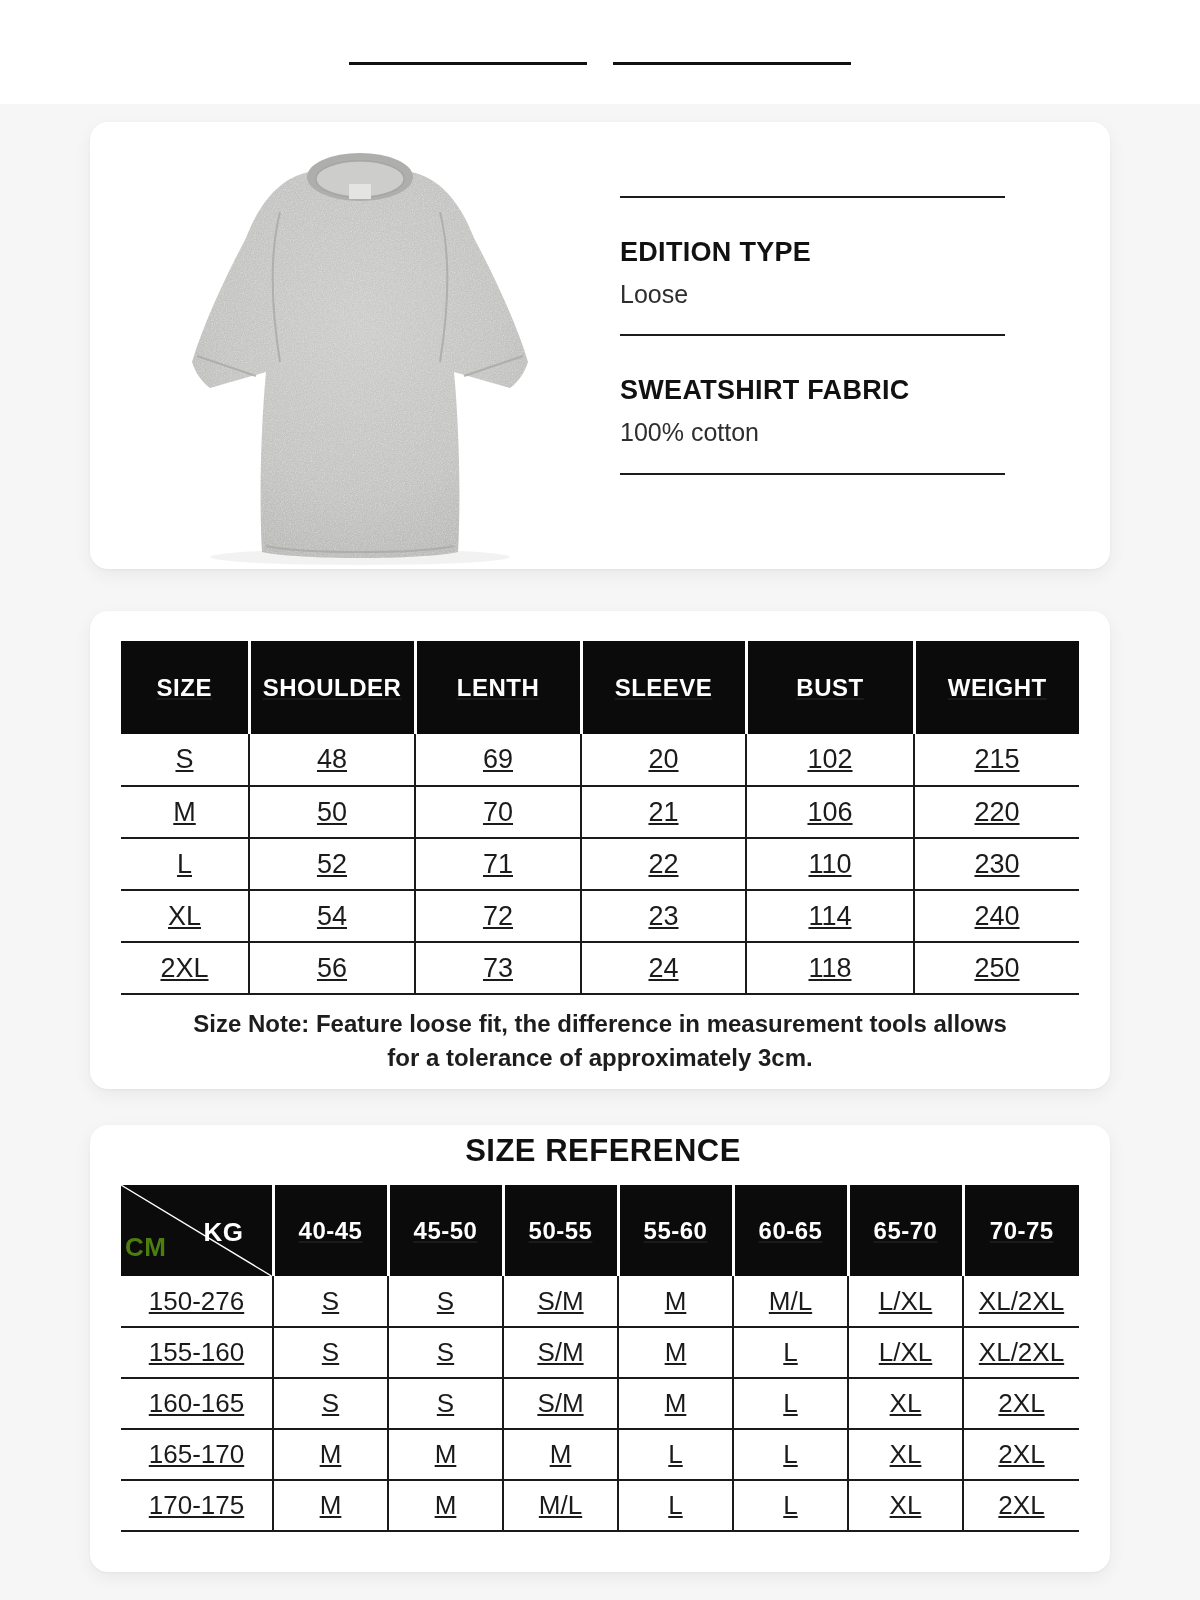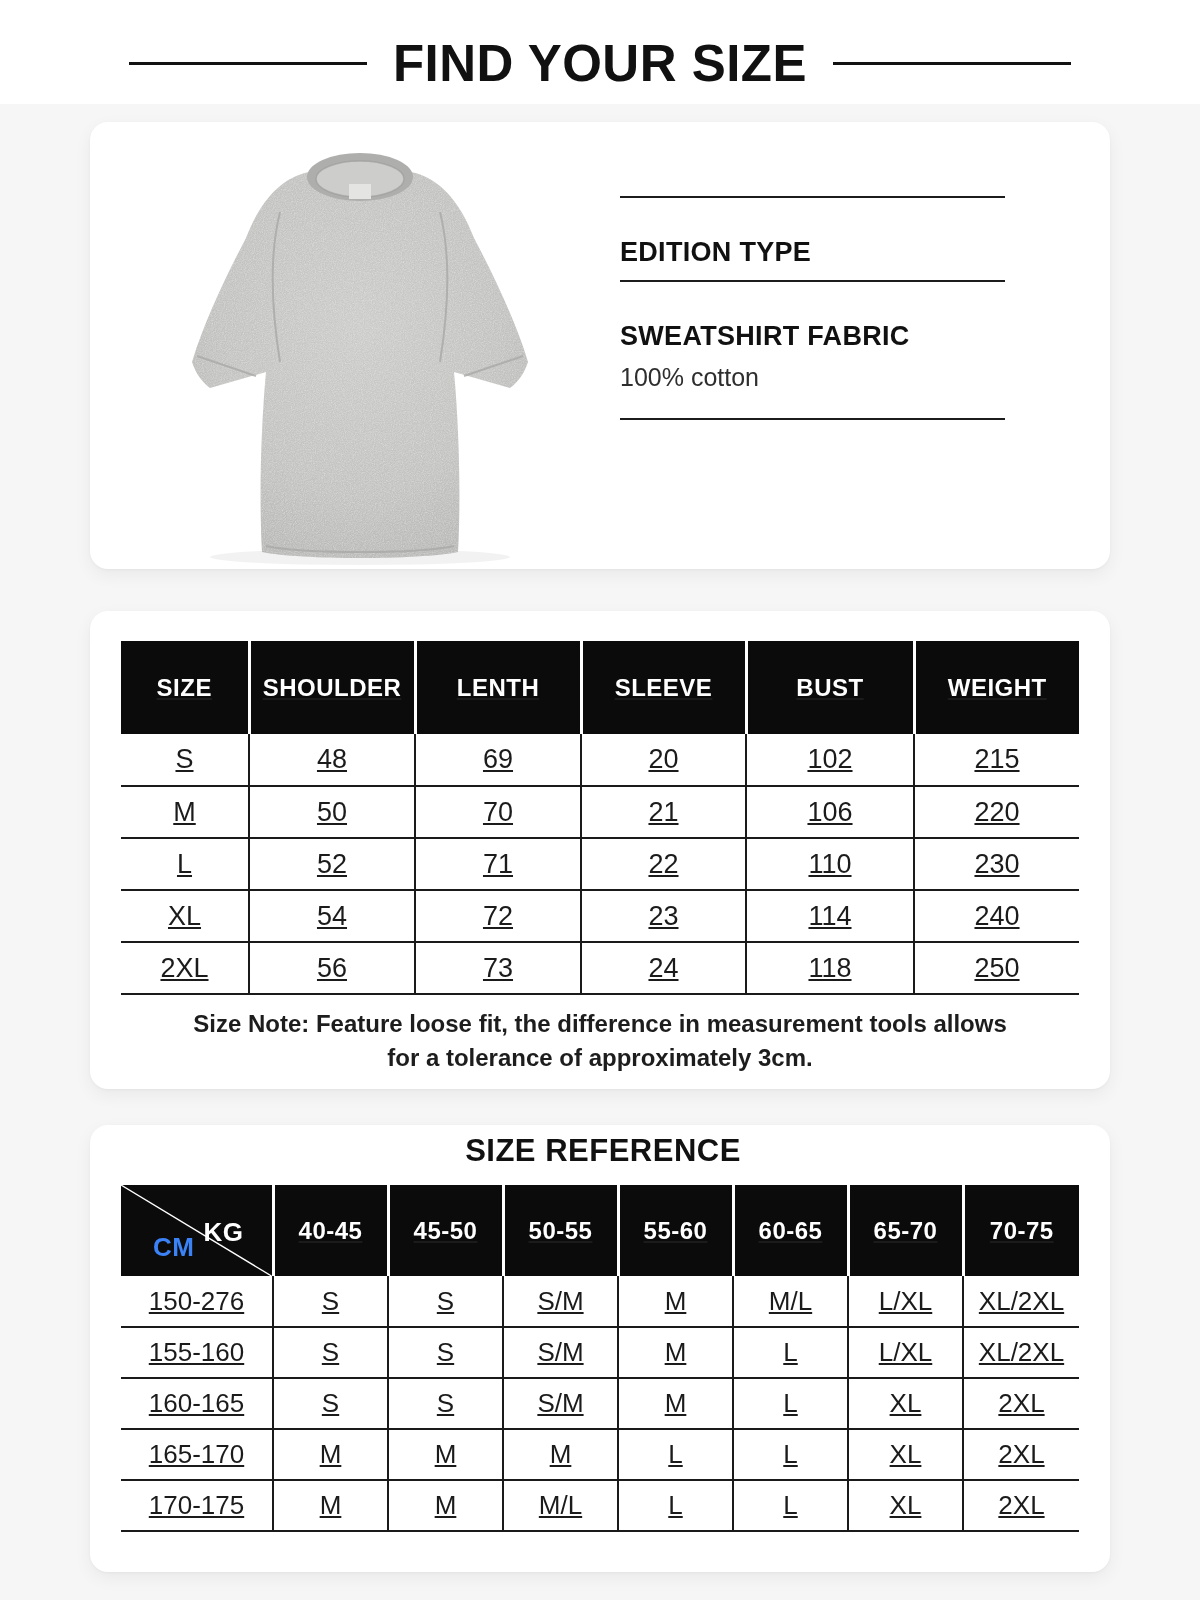--- a/index.html
+++ b/index.html
@@ -145,32 +145,31 @@
   .corner-cell svg.diag {
     position: absolute; inset: 0;
     width: 100%; height: 100%;
     display: block;
   }
   .corner-kg {
     position: absolute; top: 32px; right: 28px;
     font-size: 26px; font-weight: 700; color: #ffffff;
   }
   .corner-cm {
-    position: absolute; bottom: 13px; left: 32px;
-    font-size: 26px; font-weight: 700; color: #3b82f6;
+    position: absolute; bottom: 13px; left: 4px;
+    font-size: 26px; font-weight: 700; color: #4d7c0f;
   }
 </style>
 </head>
 <body>
 
 <div class="page">
 
   <div class="title-band">
     <span class="title-rule"></span>
-    <h1 class="page-title">FIND YOUR SIZE</h1>
     <span class="title-rule"></span>
   </div>
 
   <section class="card product-card">
     <div class="shirt-col">
       <svg width="460" height="440" viewBox="0 0 460 440" aria-label="gray oversized t-shirt">
         <defs>
           <clipPath id="shirtClip">
             <path d="M179,46 C150,52 130,76 116,112 C96,150 74,196 62,236 C66,248 72,256 80,262 L136,246 C131,300 129,370 132,426 C170,434 290,434 328,426 C331,370 329,300 324,246 L380,262 C388,256 394,248 398,236 C386,196 364,150 344,112 C330,76 310,52 281,46 C262,36 198,36 179,46 Z"></path>
           </clipPath>
@@ -201,20 +200,21 @@
 
         <ellipse cx="230" cy="51" rx="53" ry="24" fill="#aeaeac"></ellipse>
         <ellipse cx="230" cy="53" rx="44" ry="18" fill="#cdcdcb"></ellipse>
         <ellipse cx="230" cy="53" rx="44" ry="18" fill="none" stroke="#9e9e9c" stroke-width="1.5" opacity="0.7"></ellipse>
         <rect x="219" y="58" width="22" height="15" fill="#e4e4e2"></rect>
       </svg>
     </div>
     <div class="specs-col">
       <hr class="spec-rule">
       <h3 class="spec-label">EDITION TYPE</h3>
+      <p class="spec-value">Loose</p>
       <hr class="spec-rule">
       <h3 class="spec-label">SWEATSHIRT FABRIC</h3>
       <p class="spec-value">100% cotton</p>
       <hr class="spec-rule last">
     </div>
   </section>
 
   <section class="card size-card">
     <table class="size-table">
       <colgroup>

